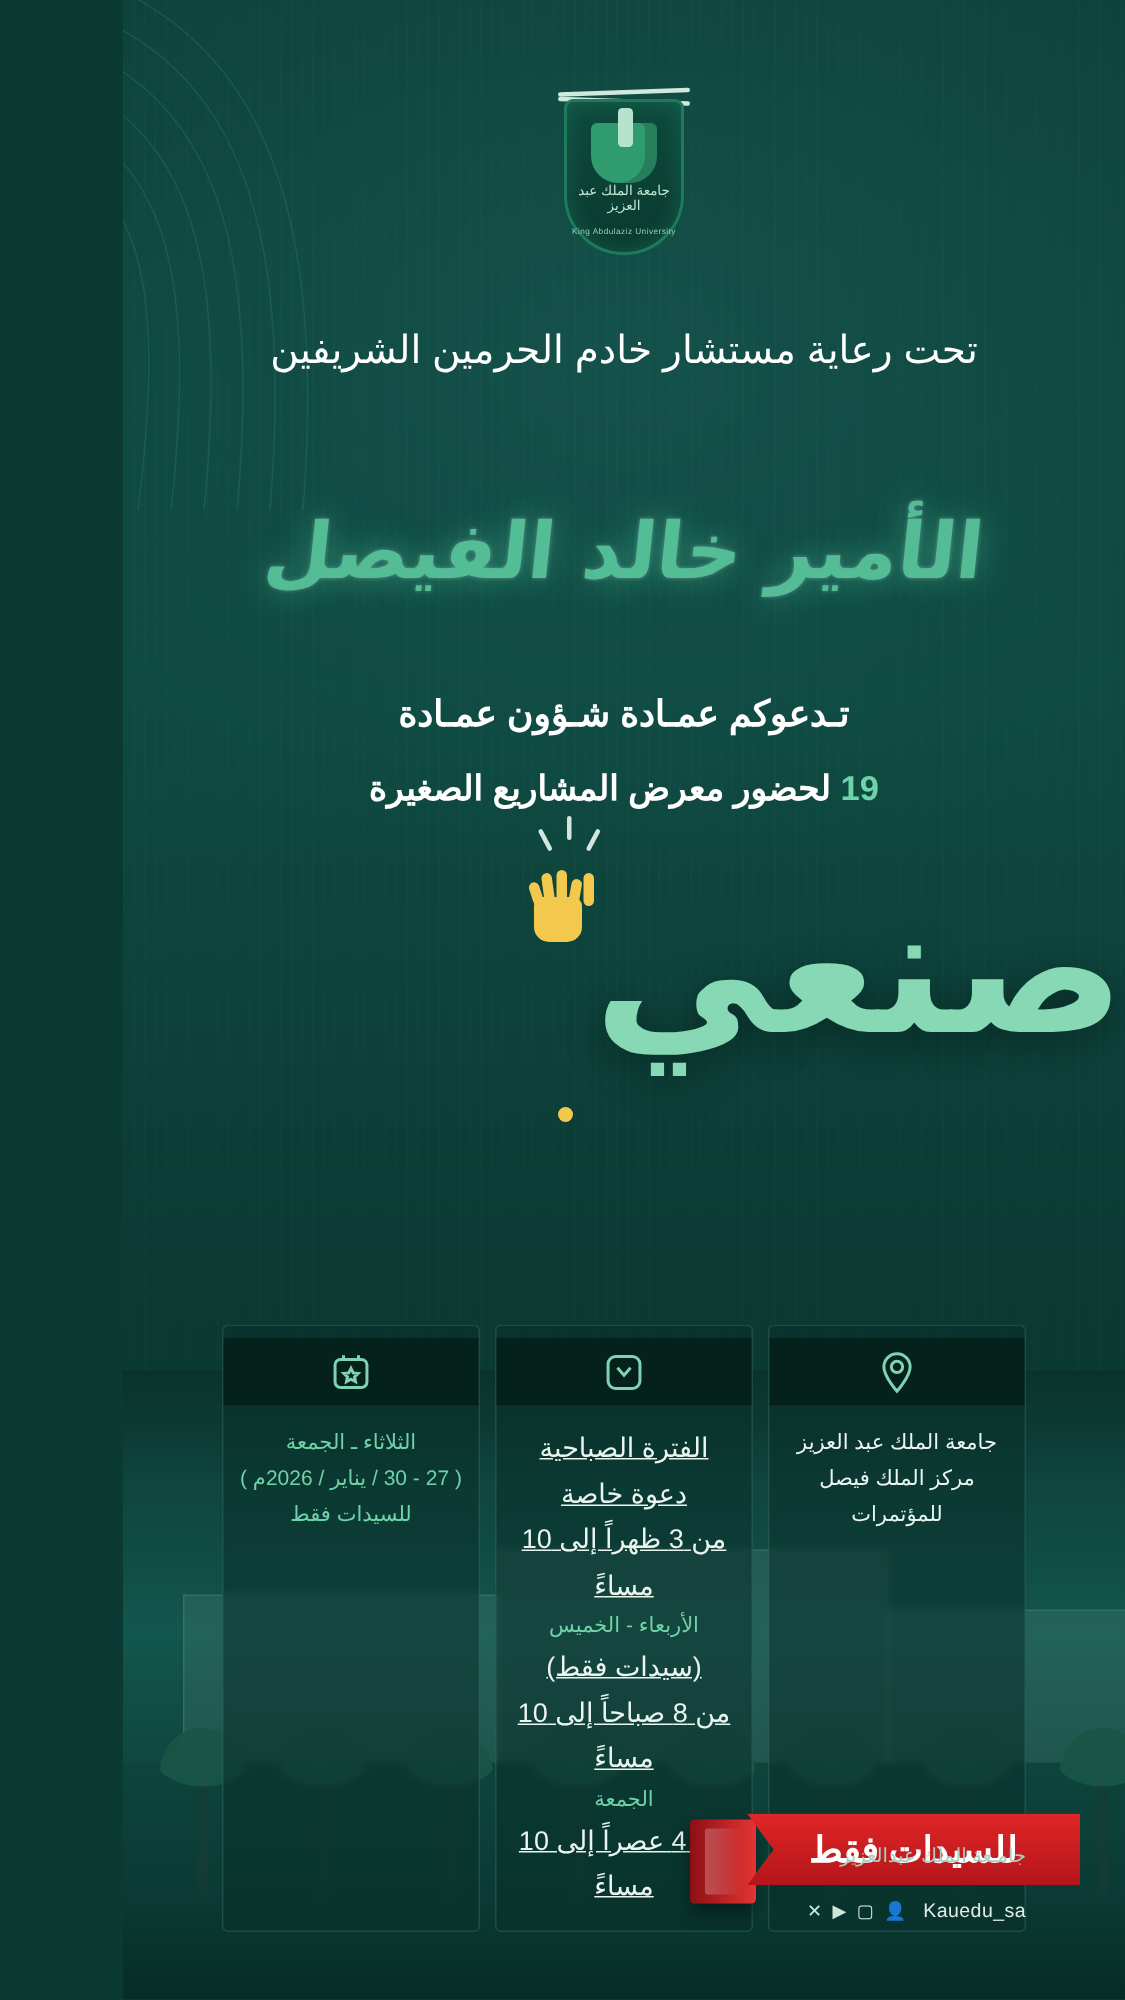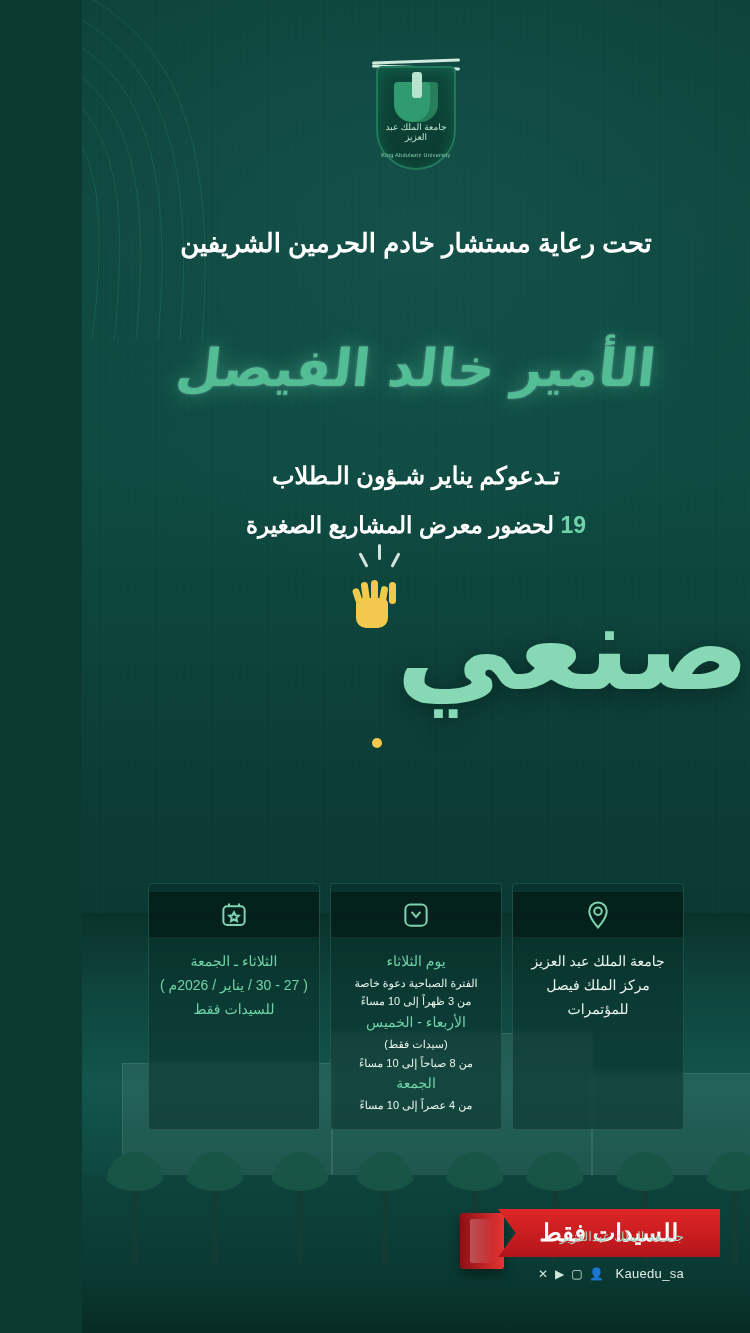--- a/index.html
+++ b/index.html
@@ -81,21 +81,21 @@
   .logo .en {
     position: absolute; top: 104px; left: 6px; width: 84px;
     text-align: center; font-size: 5.5px; color: #8fd3b4; letter-spacing: .3px;
   }
 
   
   .head {
     position: absolute; left: 0; right: 0;
     text-align: center; color: #ffffff;
   }
-  .head1 { top: 228px; font-size: 26px; font-weight: bold; letter-spacing: .2px; }
+  .head1 { top: 218px; font-size: 26px; font-weight: normal; letter-spacing: .2px; }
   .head2 { top: 278px; font-size: 25px; font-weight: bold; letter-spacing: 1.5px; }
 
   .prince {
     position: absolute; top: 338px; left: 0; right: 0;
     text-align: center;
     font-family: "DejaVu Sans", sans-serif;
     font-size: 52px;
     font-weight: bold;
     color: #57c39a;
     text-shadow: 0 0 22px rgba(80,200,160,.55), 0 0 3px rgba(255,255,255,.35);
@@ -197,21 +197,21 @@
   }
   .card .icon-box {
     height: 46px; margin: 8px -8px 12px;
     background: rgba(4,28,24,.75);
     display: flex; align-items: center; justify-content: center;
     border-bottom: 1px solid rgba(120,200,175,.12);
   }
   .card svg { width: 30px; height: 30px; stroke: #7fd3b0; fill: none; stroke-width: 1.6; }
   .card .line { font-size: 14px; color: #eaf5ef; text-align: center; line-height: 1.7; }
   .card .line.accent { color: #6fd3a8; }
-  .card .line.small { font-size: 11px; }
+  .card .line.small { font-size: 18px; text-decoration: underline; }
 
   
   .ribbon {
     position: absolute; right: 30px; bottom: 62px;
     width: 260px; height: 62px;
   }
   .ribbon .body {
     position: absolute; right: 0; top: 0;
     width: 222px; height: 48px;
     background: linear-gradient(180deg, #e02626 0%, #b3151b 100%);
@@ -288,21 +288,21 @@
       <div class="shield"></div>
       <div class="book"></div>
       <div class="palm"></div>
       <div class="calligraphy">جامعة الملك عبد العزيز</div>
       <div class="en">King Abdulaziz University</div>
     </div>
   </div>
 
   <div class="head head1">تحت رعاية مستشار خادم الحرمين الشريفين</div>
   <div class="prince">الأمير خالد الفيصل</div>
-  <div class="head head3">تـدعوكم يناير شـؤون الـطلاب</div>
+  <div class="head head3">تـدعوكم عمـادة شـؤون عمـادة</div>
   <div class="head head4">
     <span class="num">19</span>
     <span>لحضور معرض المشاريع الصغيرة</span>
   </div>
 
   <div class="sanai">
     <div class="sparkles">
         <span></span>
         <span></span>
         <span></span>
@@ -332,21 +332,20 @@
       <div class="line">مركز الملك فيصل للمؤتمرات</div>
     </div>
 
     <div class="card">
       <div class="icon-box">
         <svg viewBox="0 0 24 24">
             <rect x="3.5" y="3.5" width="17" height="17" rx="4"></rect>
             <path d="M8.5 9.5l3.5 4 3.5-4"></path>
           </svg>
       </div>
-      <div class="line accent">يوم الثلاثاء</div>
       <div class="line small">الفترة الصباحية دعوة خاصة</div>
       <div class="line small">من 3 ظهراً إلى 10 مساءً</div>
       <div class="line accent">الأربعاء - الخميس</div>
       <div class="line small">(سيدات فقط)</div>
       <div class="line small">من 8 صباحاً إلى 10 مساءً</div>
       <div class="line accent">الجمعة</div>
       <div class="line small">من 4 عصراً إلى 10 مساءً</div>
     </div>
 
     <div class="card">

